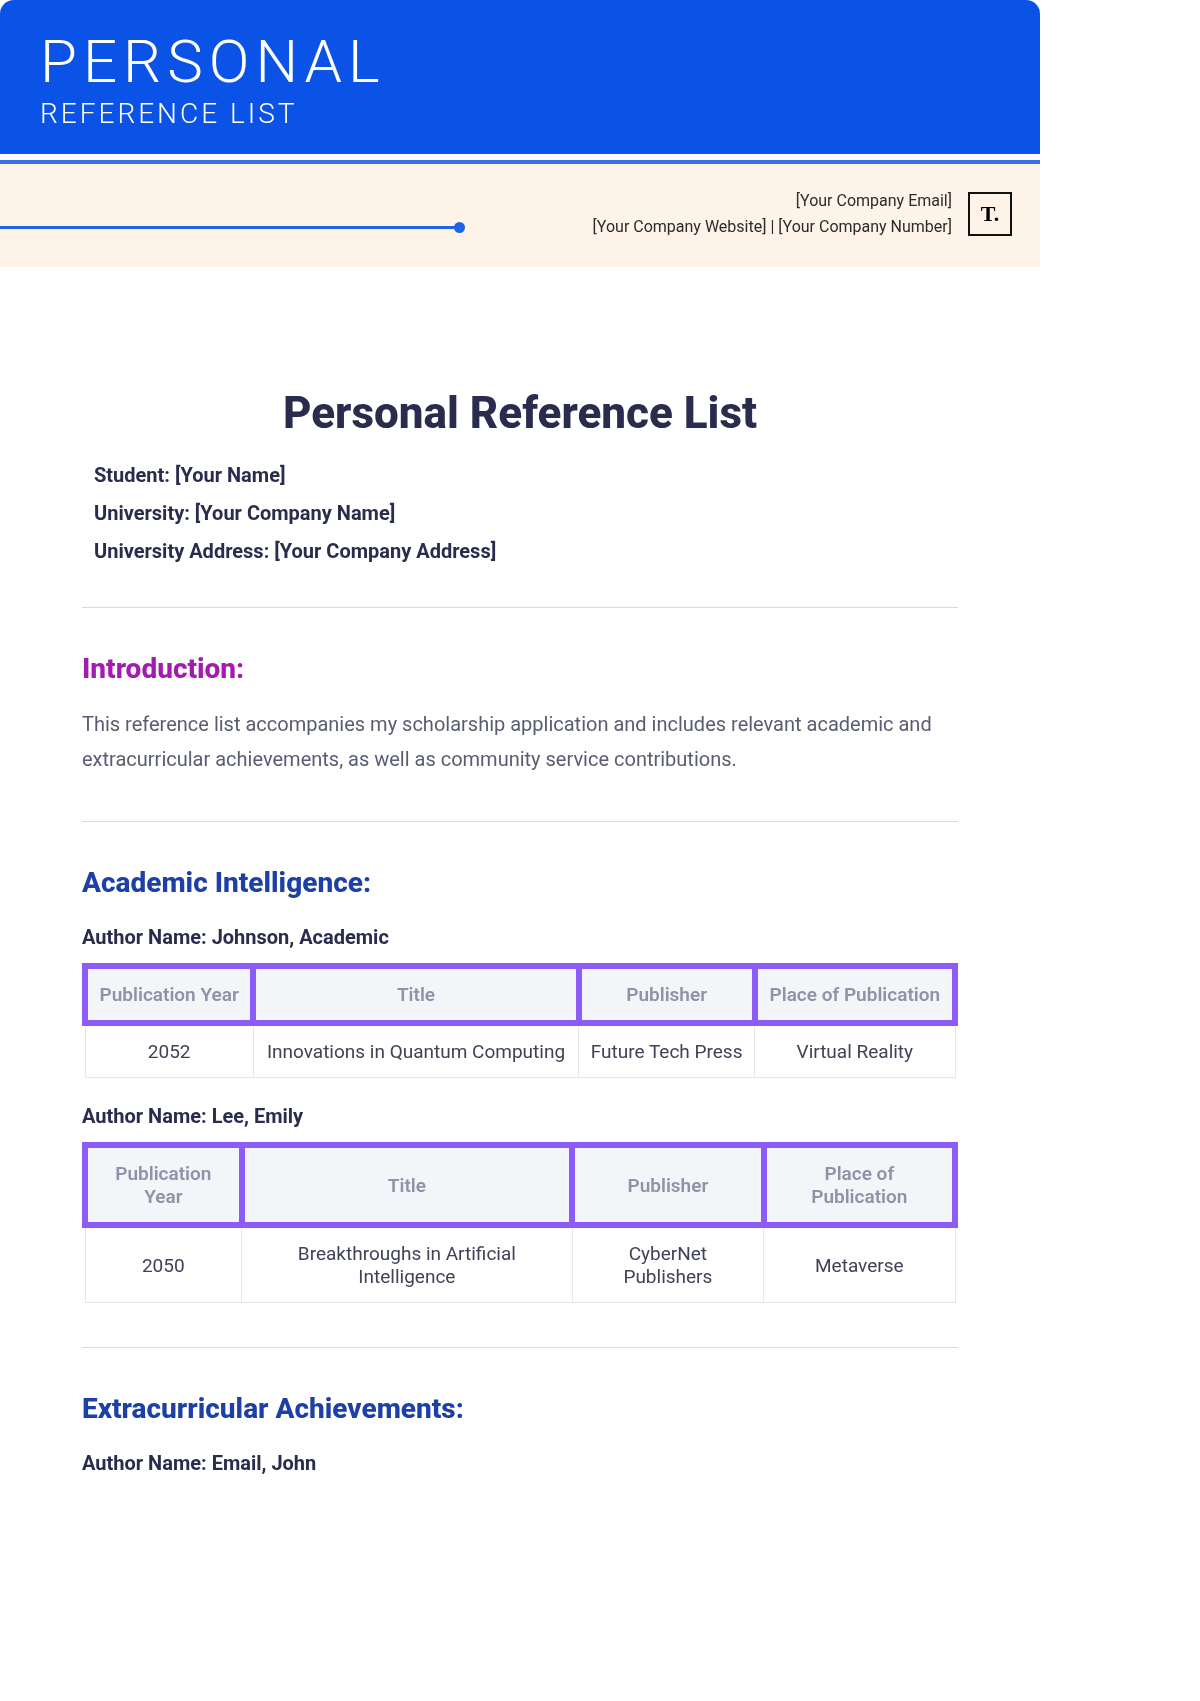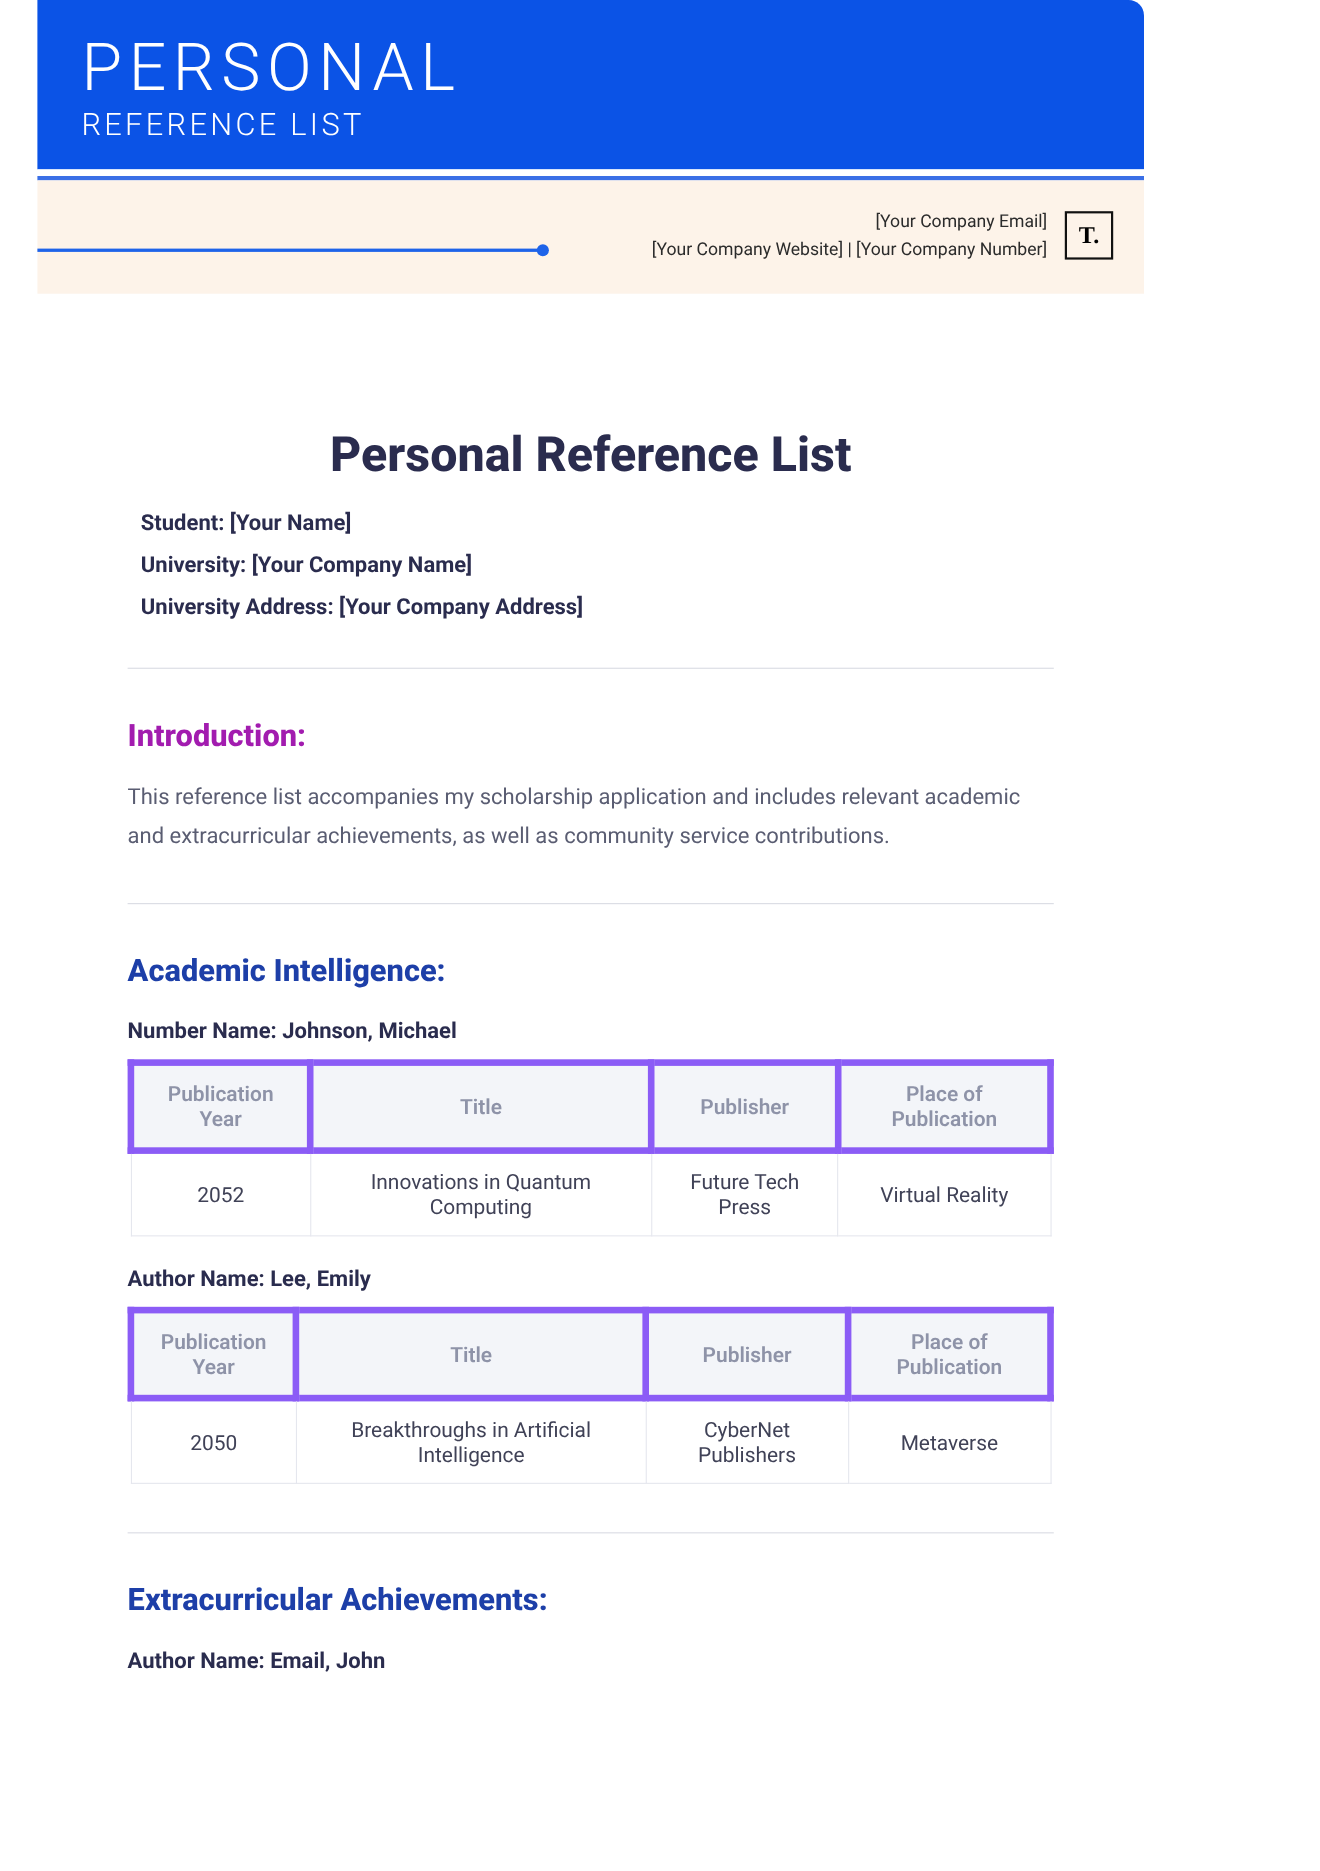--- a/index.html
+++ b/index.html
@@ -1,17 +1,17 @@
 <!DOCTYPE html>
 <html><head>
 <meta charset="utf-8">
 <style>
   * { box-sizing: border-box; margin: 0; padding: 0; }
   html, body { width: 1200px; font-family: -apple-system, BlinkMacSystemFont, "Segoe UI", Roboto, Arial, sans-serif; background: #fff; }
-  .page { width: 1040px; padding-left: 34px; }
+  .page { width: 1040px; }
 
   
   .hero {
     background: #0b53e6;
     padding: 30px 40px 24px 40px;
     color: #fff;
   }
   .hero-title {
     font-size: 60px;
     font-weight: 300;
@@ -169,21 +169,21 @@
 
     <hr class="hr">
 
     <div class="section-title">Introduction:</div>
     <p class="intro-text">This reference list accompanies my scholarship application and includes relevant academic and extracurricular achievements, as well as community service contributions.</p>
 
     <hr class="hr">
 
     <div class="section-title blue">Academic Intelligence:</div>
 
-    <div class="author-line">Number Name: Johnson, Michael</div>
+    <div class="author-line">Author Name: Johnson, Academic</div>
     <table class="data">
       <thead>
         <tr>
           <th>Publication Year</th>
           <th>Title</th>
           <th>Publisher</th>
           <th>Place of Publication</th>
         </tr>
       </thead>
       <tbody>

